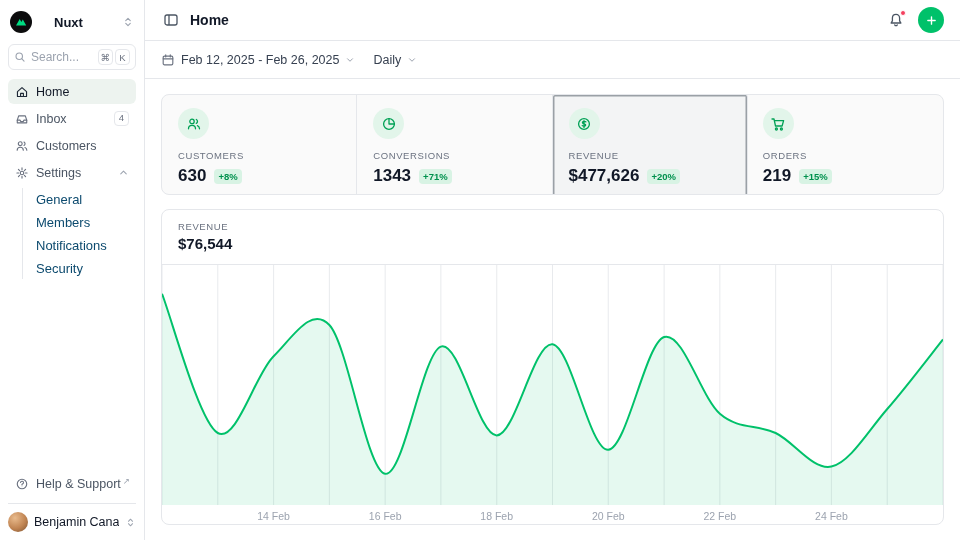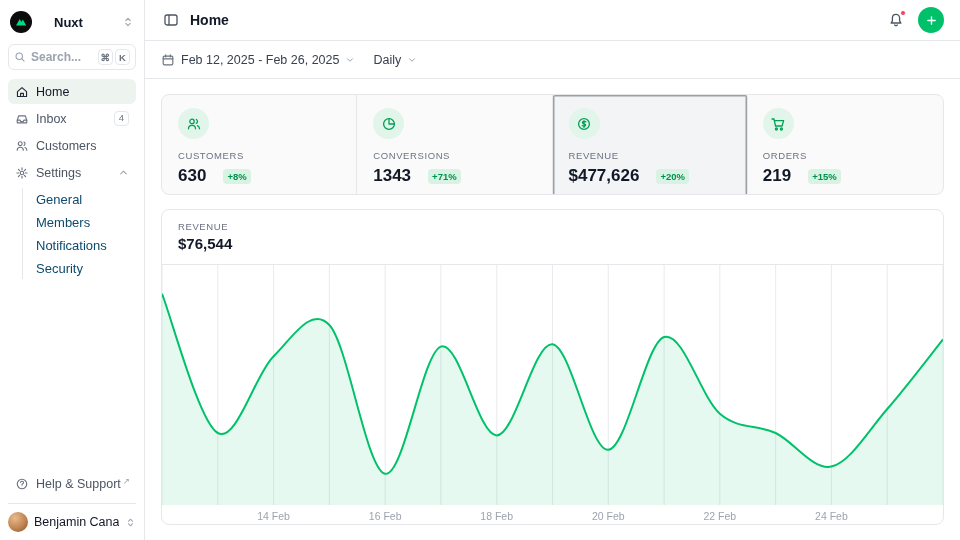--- a/index.html
+++ b/index.html
@@ -9,21 +9,21 @@
 
   
   .sidebar { width:145px; flex:0 0 145px; border-right:1px solid #e5e7eb;
     display:flex; flex-direction:column; padding:9px 8px 8px 8px; background:#fff; }
   .ws-row { display:flex; align-items:center; gap:6px; padding:2px 2px 4px 2px; cursor:pointer; }
   .logo { width:22px; height:22px; border-radius:50%; background:#0c0c0d; display:flex;
     align-items:center; justify-content:center; flex:0 0 22px; }
   .ws-name { font-size:13px; font-weight:700; flex:1;padding-left:16px; }
   .muted-ic { color:#9ca3af; display:flex; align-items:center; }
   .search { display:flex; align-items:center; gap:5px; border:1px solid #e5e7eb; border-radius:6px;
-    height:26px; padding:0 5px; margin:7px 0 9px 0; color:#9ca3af; font-size:12px; cursor:text; background:#fff;font-weight:bold; }
+    height:26px; padding:0 5px; margin:7px 0 9px 0; color:#9ca3af; font-size:12px; cursor:text; background:#fff; }
   .search .ph { flex:1; white-space:nowrap; overflow:hidden; }
   .kbds { display:flex; gap:2px; }
   kbd { display:inline-flex; align-items:center; justify-content:center; min-width:15px; height:16px;
     border:1px solid #e5e7eb; border-radius:4px; font-size:9.5px; color:#6b7280; padding:0 2px;
     font-family:"Liberation Sans", sans-serif; background:#fff; }
   nav { display:flex; flex-direction:column; gap:2px; }
   .nav-item { display:flex; align-items:center; gap:7px; height:25px; padding:0 7px; border-radius:6px;
     font-size:12.5px; color:#4b5563; cursor:pointer; }
   .nav-item .ni-ic { color:#6b7280; display:flex; align-items:center; }
   .nav-item.active { background:#edf3ef; color:#111827; font-weight:500; }
@@ -66,21 +66,21 @@
   
   .stats { display:grid; grid-template-columns:repeat(4,1fr); border:1px solid #e5e7eb;
     border-radius:8px; background:#fafafa; overflow:hidden; }
   .stat-card { padding:13px 16px 14px 16px; border-right:1px solid #e5e7eb; cursor:pointer; }
   .stat-card:last-child { border-right:none;padding-left:15px; }
   .stat-card.selected { box-shadow:inset 0 0 0 1.5px #9aa0a6; background:#f3f4f5; border-radius:2px; }
   .stat-icon { width:31px; height:31px; border-radius:50%; background:#e2f5ea;
     display:flex; align-items:center; justify-content:center; color:#00a155; }
   .stat-label { font-size:9.5px; letter-spacing:.6px; color:#6b7280; margin-top:11px;
     text-transform:uppercase; font-weight:500; }
-  .stat-value-row { display:flex; align-items:center; gap:17px; margin-top:5px; }
+  .stat-value-row { display:flex; align-items:center; gap:8px; margin-top:5px; }
   .stat-value { font-size:17px; font-weight:700; }
   .delta-badge { background:#d8f3e4; color:#00914d; font-size:9.5px; font-weight:600;
     border-radius:4px; padding:2px 4px; }
 
   
   .chart-card { border:1px solid #e5e7eb; border-radius:8px; background:#fff; height:335px;
     display:flex; flex-direction:column; overflow:hidden; }
   .chart-head { padding:11px 16px 12px 16px; border-bottom:1px solid #e5e7eb; }
   .chart-label { font-size:9.5px; letter-spacing:.6px; color:#6b7280; font-weight:500; }
   .chart-value { font-size:15px; font-weight:700; margin-top:3px; }

